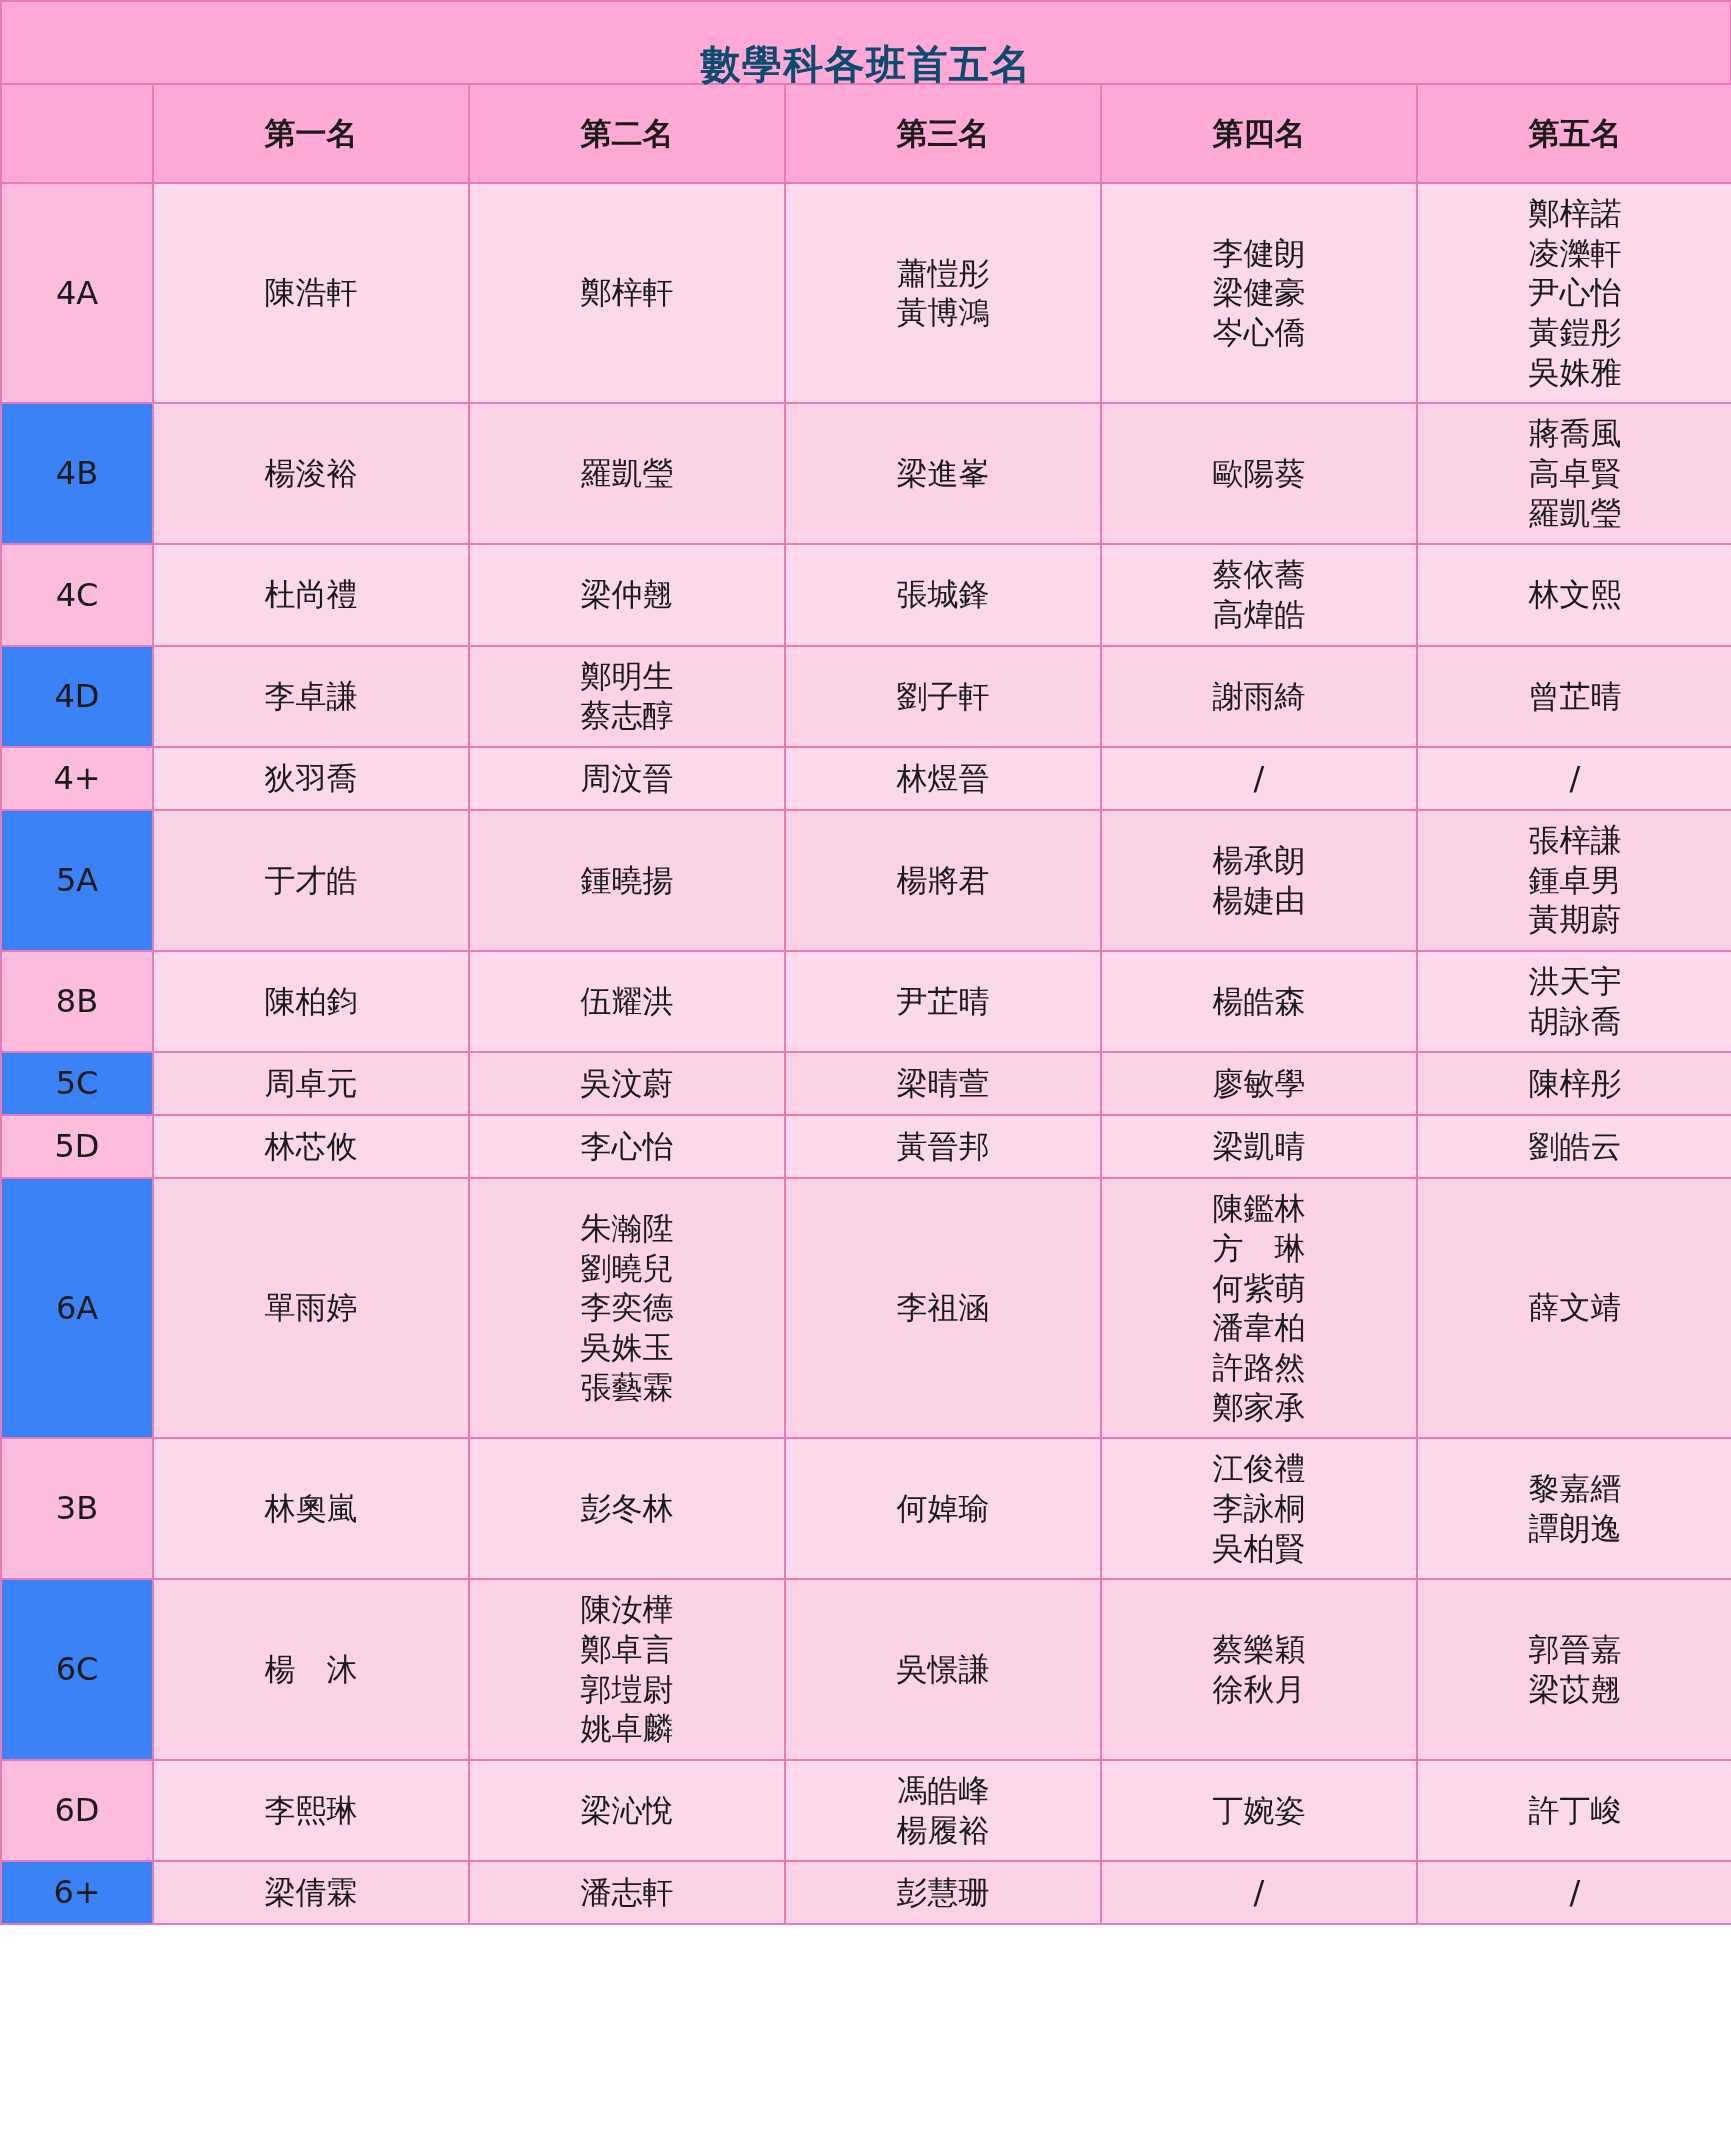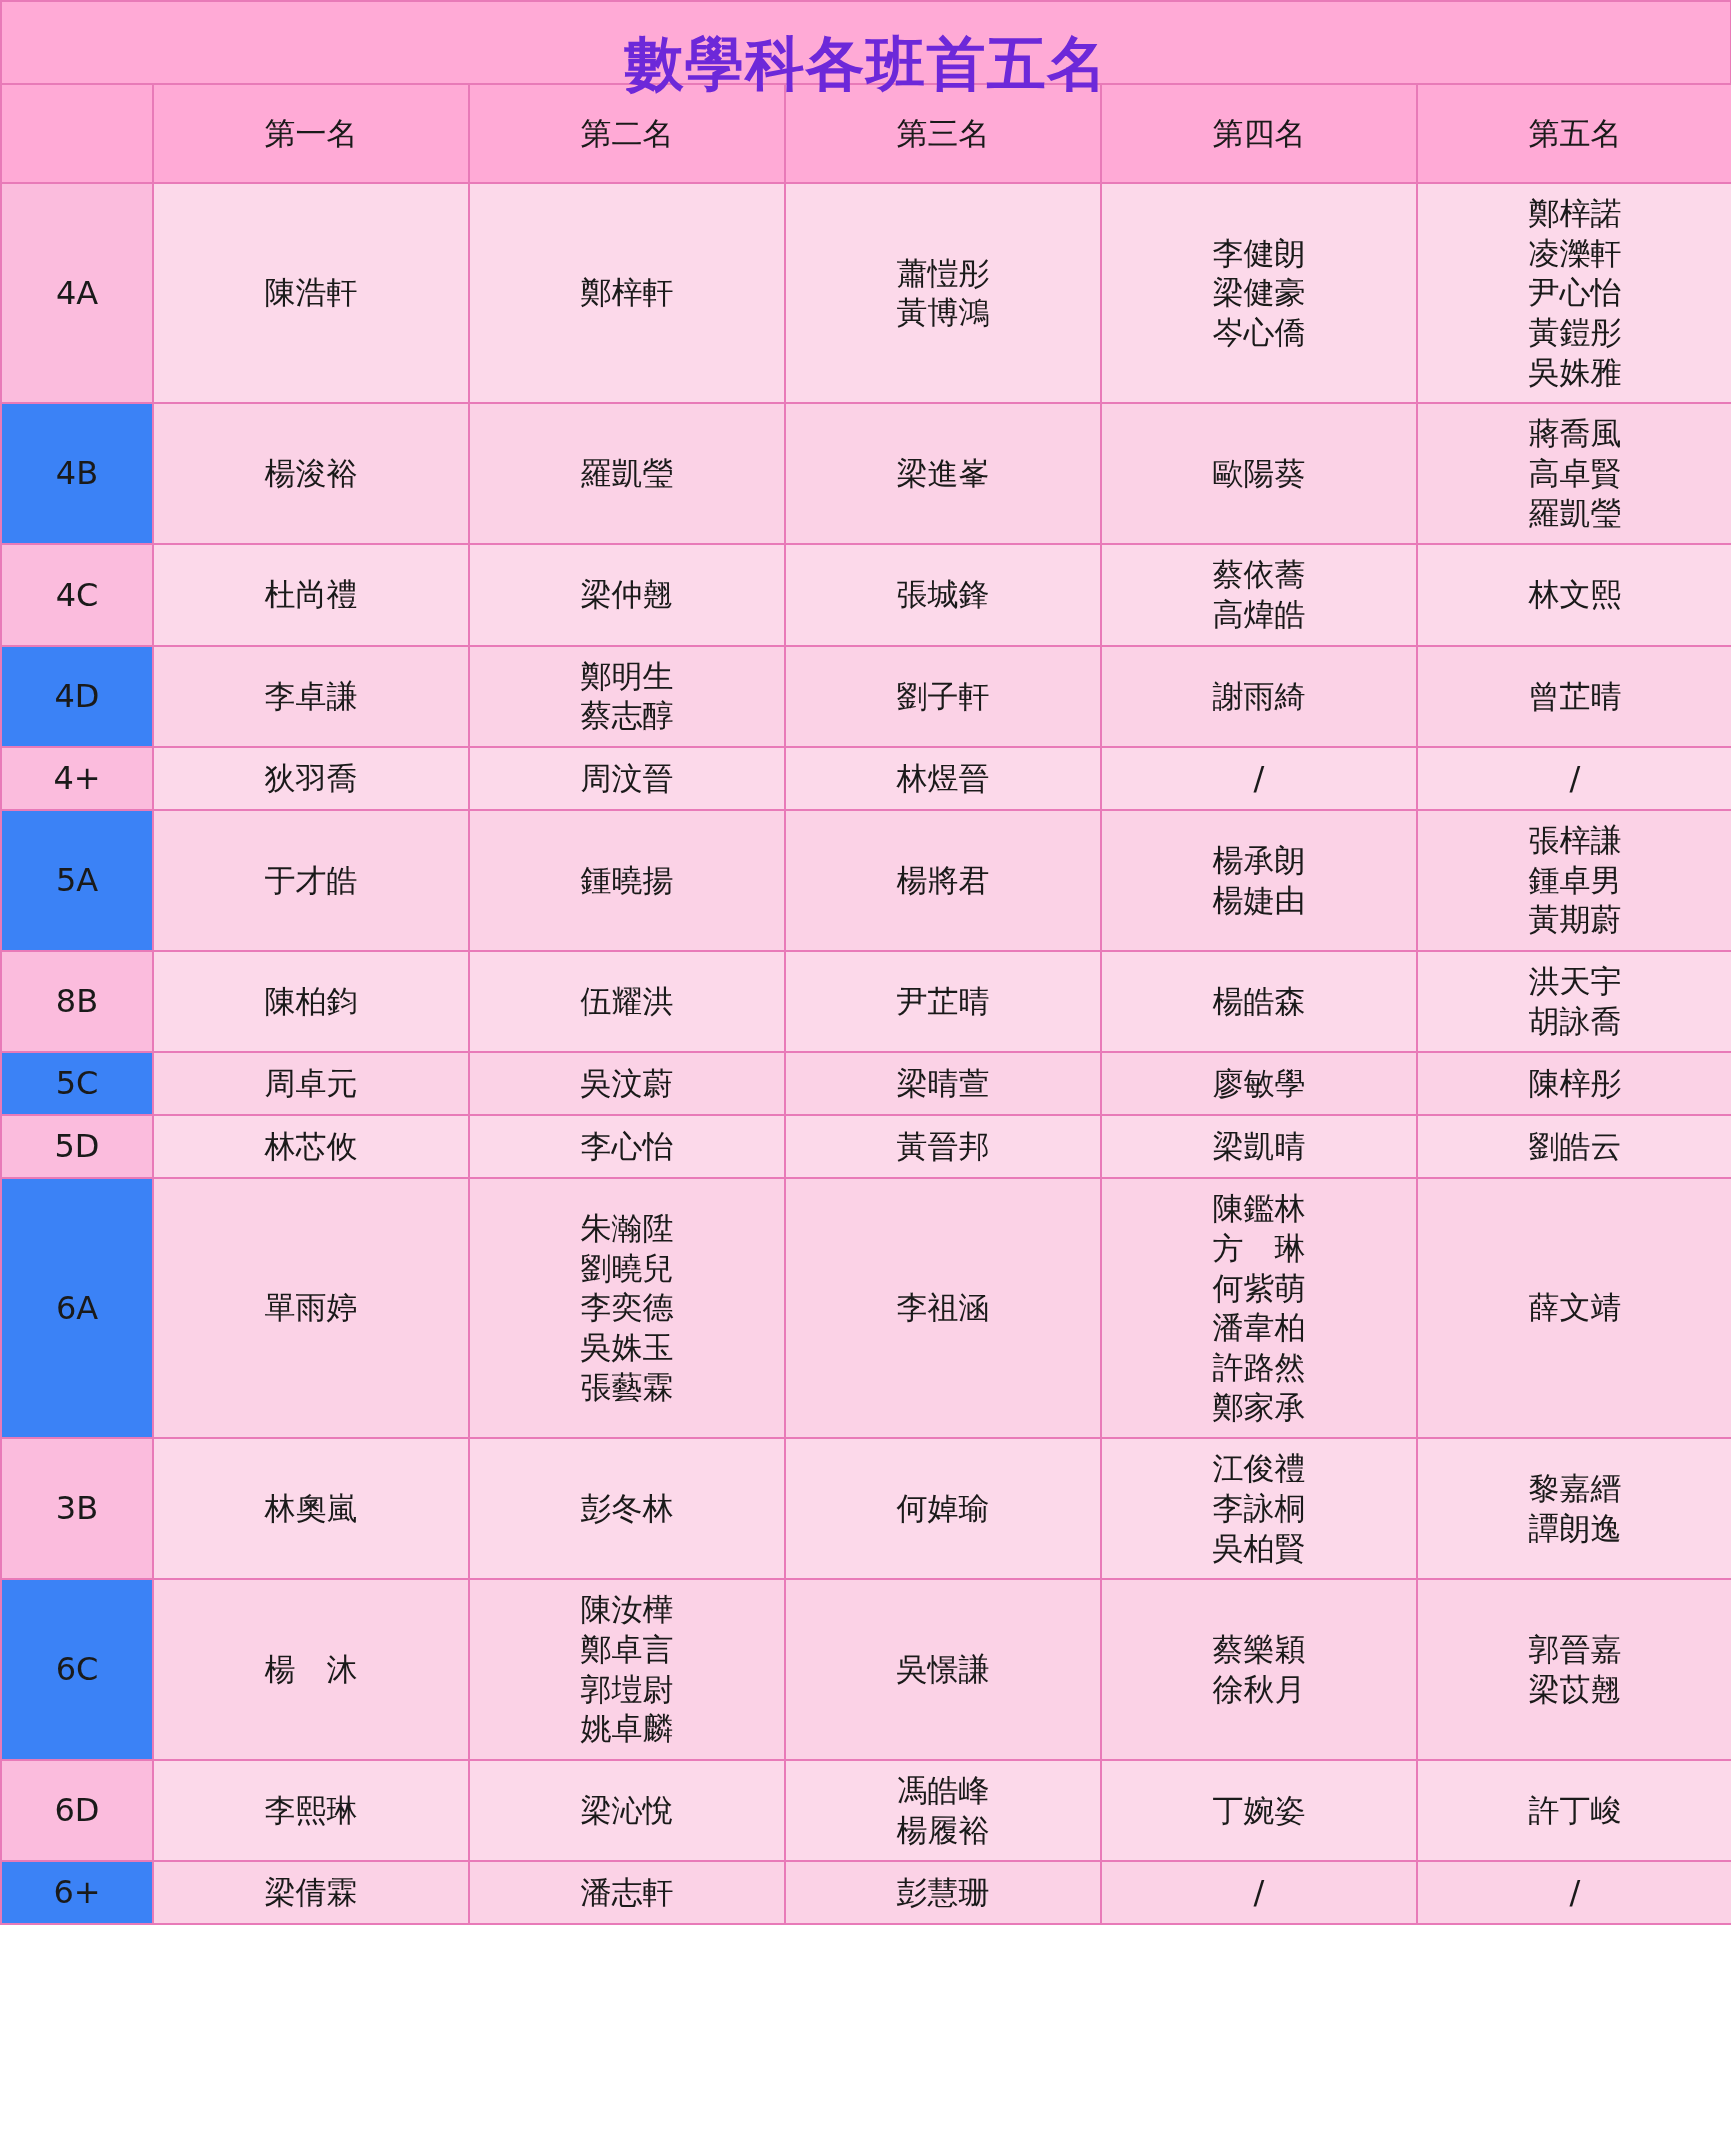--- a/index.html
+++ b/index.html
@@ -21,24 +21,24 @@
     background: #ffaad6;
     border: 2.1px solid #e87ab8;
     border-bottom: none;
     height: 83px;
     display: flex;
     align-items: center;
     justify-content: center;
     box-sizing: border-box;
   }
   .title-bar .title {
-    font-size: 59px;
+    font-size: 40px;
     font-weight: bold;
     letter-spacing: 1.4px;
-    color: #6d28d9;
+    color: #0c4a6e;
     margin-top: 44px;
   }
   table.rank-table {
     border-collapse: collapse;
     width: 1732px;
     table-layout: fixed;
   }
   table.rank-table col.c0 { width: 152px; }
   table.rank-table col.cx { width: 316px; }
 
@@ -46,21 +46,21 @@
     border: 2.1px solid #e87ab8;
     text-align: center;
     vertical-align: middle;
     font-size: 31px;
     line-height: 1.28;
     padding: 10px 4.2px;
     box-sizing: border-box;
   }
   thead th {
     background: #ffaad6;
-    font-weight: normal;
+    font-weight: bold;
     font-size: 32px;
     height: 99px;
   }
   thead th.corner {
     background: #ffaad6;
   }
   tbody td.classcell {
     background: #fbbcdd;
     font-size: 32px;
     font-weight: normal;

